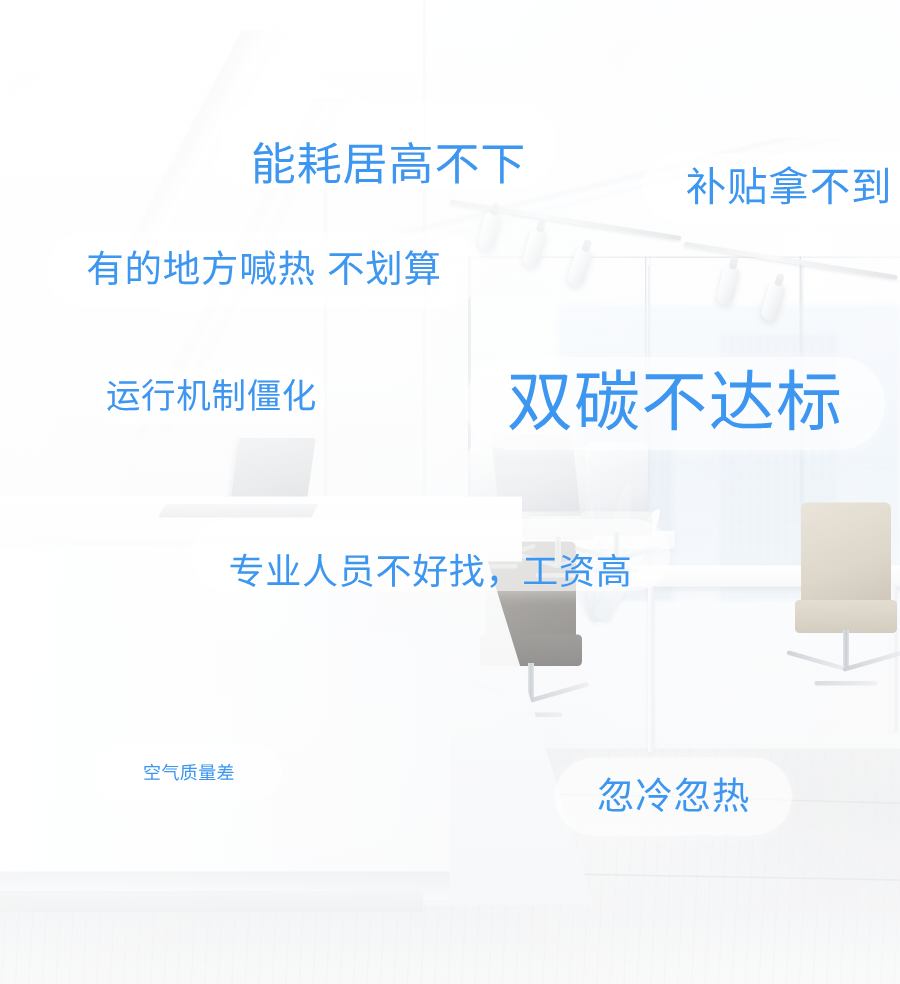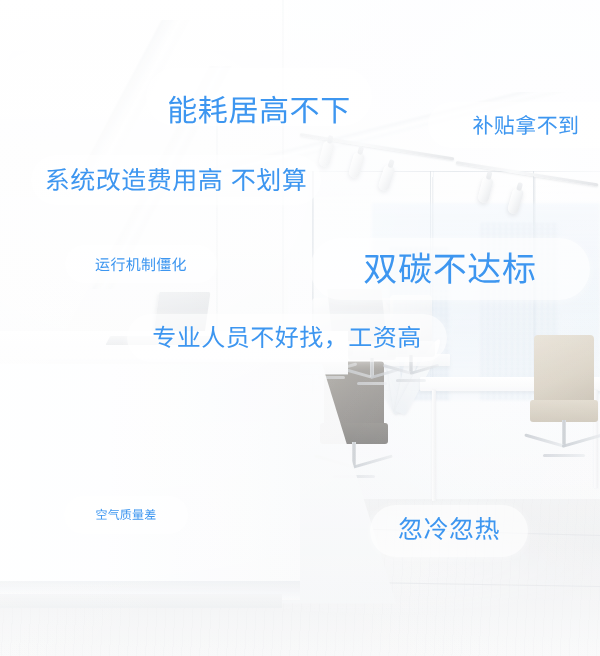--- a/index.html
+++ b/index.html
@@ -372,41 +372,41 @@
 
     <div class="haze"></div>
     <div class="haze2"></div>
   </div>
 
   <div class="pill" style="left:146px;top:68px;width:226px;height:58px;align-items:flex-end;">
     <span class="txt" style="font-size:30px;">能耗居高不下</span>
   </div>
 
   <div class="pill" style="left:428px;top:102px;width:196px;height:46px;">
-    <span class="txt" style="font-size:21px;">补贴拿不到</span>
+    <span class="txt" style="font-size:27px;">补贴拿不到</span>
   </div>
 
   <div class="pill" style="left:31px;top:155px;width:290px;height:50px;">
-    <span class="txt" style="font-size:25px;">系统改造费用高 不划算</span>
+    <span class="txt" style="font-size:25px;">有的地方喊热 不划算</span>
   </div>
 
   <div class="pill" style="left:65px;top:245px;width:152px;height:38px;">
-    <span class="txt" style="font-size:15px;">运行机制僵化</span>
+    <span class="txt" style="font-size:23px;">运行机制僵化</span>
   </div>
 
   <div class="pill" style="left:310px;top:238px;width:280px;height:62px;">
-    <span class="txt" style="font-size:34px;">双碳不达标</span>
-  </div>
-
-  <div class="pill" style="left:127px;top:314px;width:320px;height:48px;">
+    <span class="txt" style="font-size:44px;">双碳不达标</span>
+  </div>
+
+  <div class="pill" style="left:127px;top:346px;width:320px;height:48px;align-items:flex-end;">
     <span class="txt" style="font-size:24px;">专业人员不好找，工资高</span>
   </div>
 
 
   <div class="pill" style="left:64px;top:496px;width:124px;height:38px;">
     <span class="txt" style="font-size:12px;">空气质量差</span>
   </div>
 
   <div class="pill" style="left:370px;top:505px;width:158px;height:52px;">
-    <span class="txt" style="font-size:25px;font-family:Liberation Mono, monospace;">忽冷忽热</span>
+    <span class="txt" style="font-size:25px;">忽冷忽热</span>
   </div>
 
 </div>
 
 </body></html>

